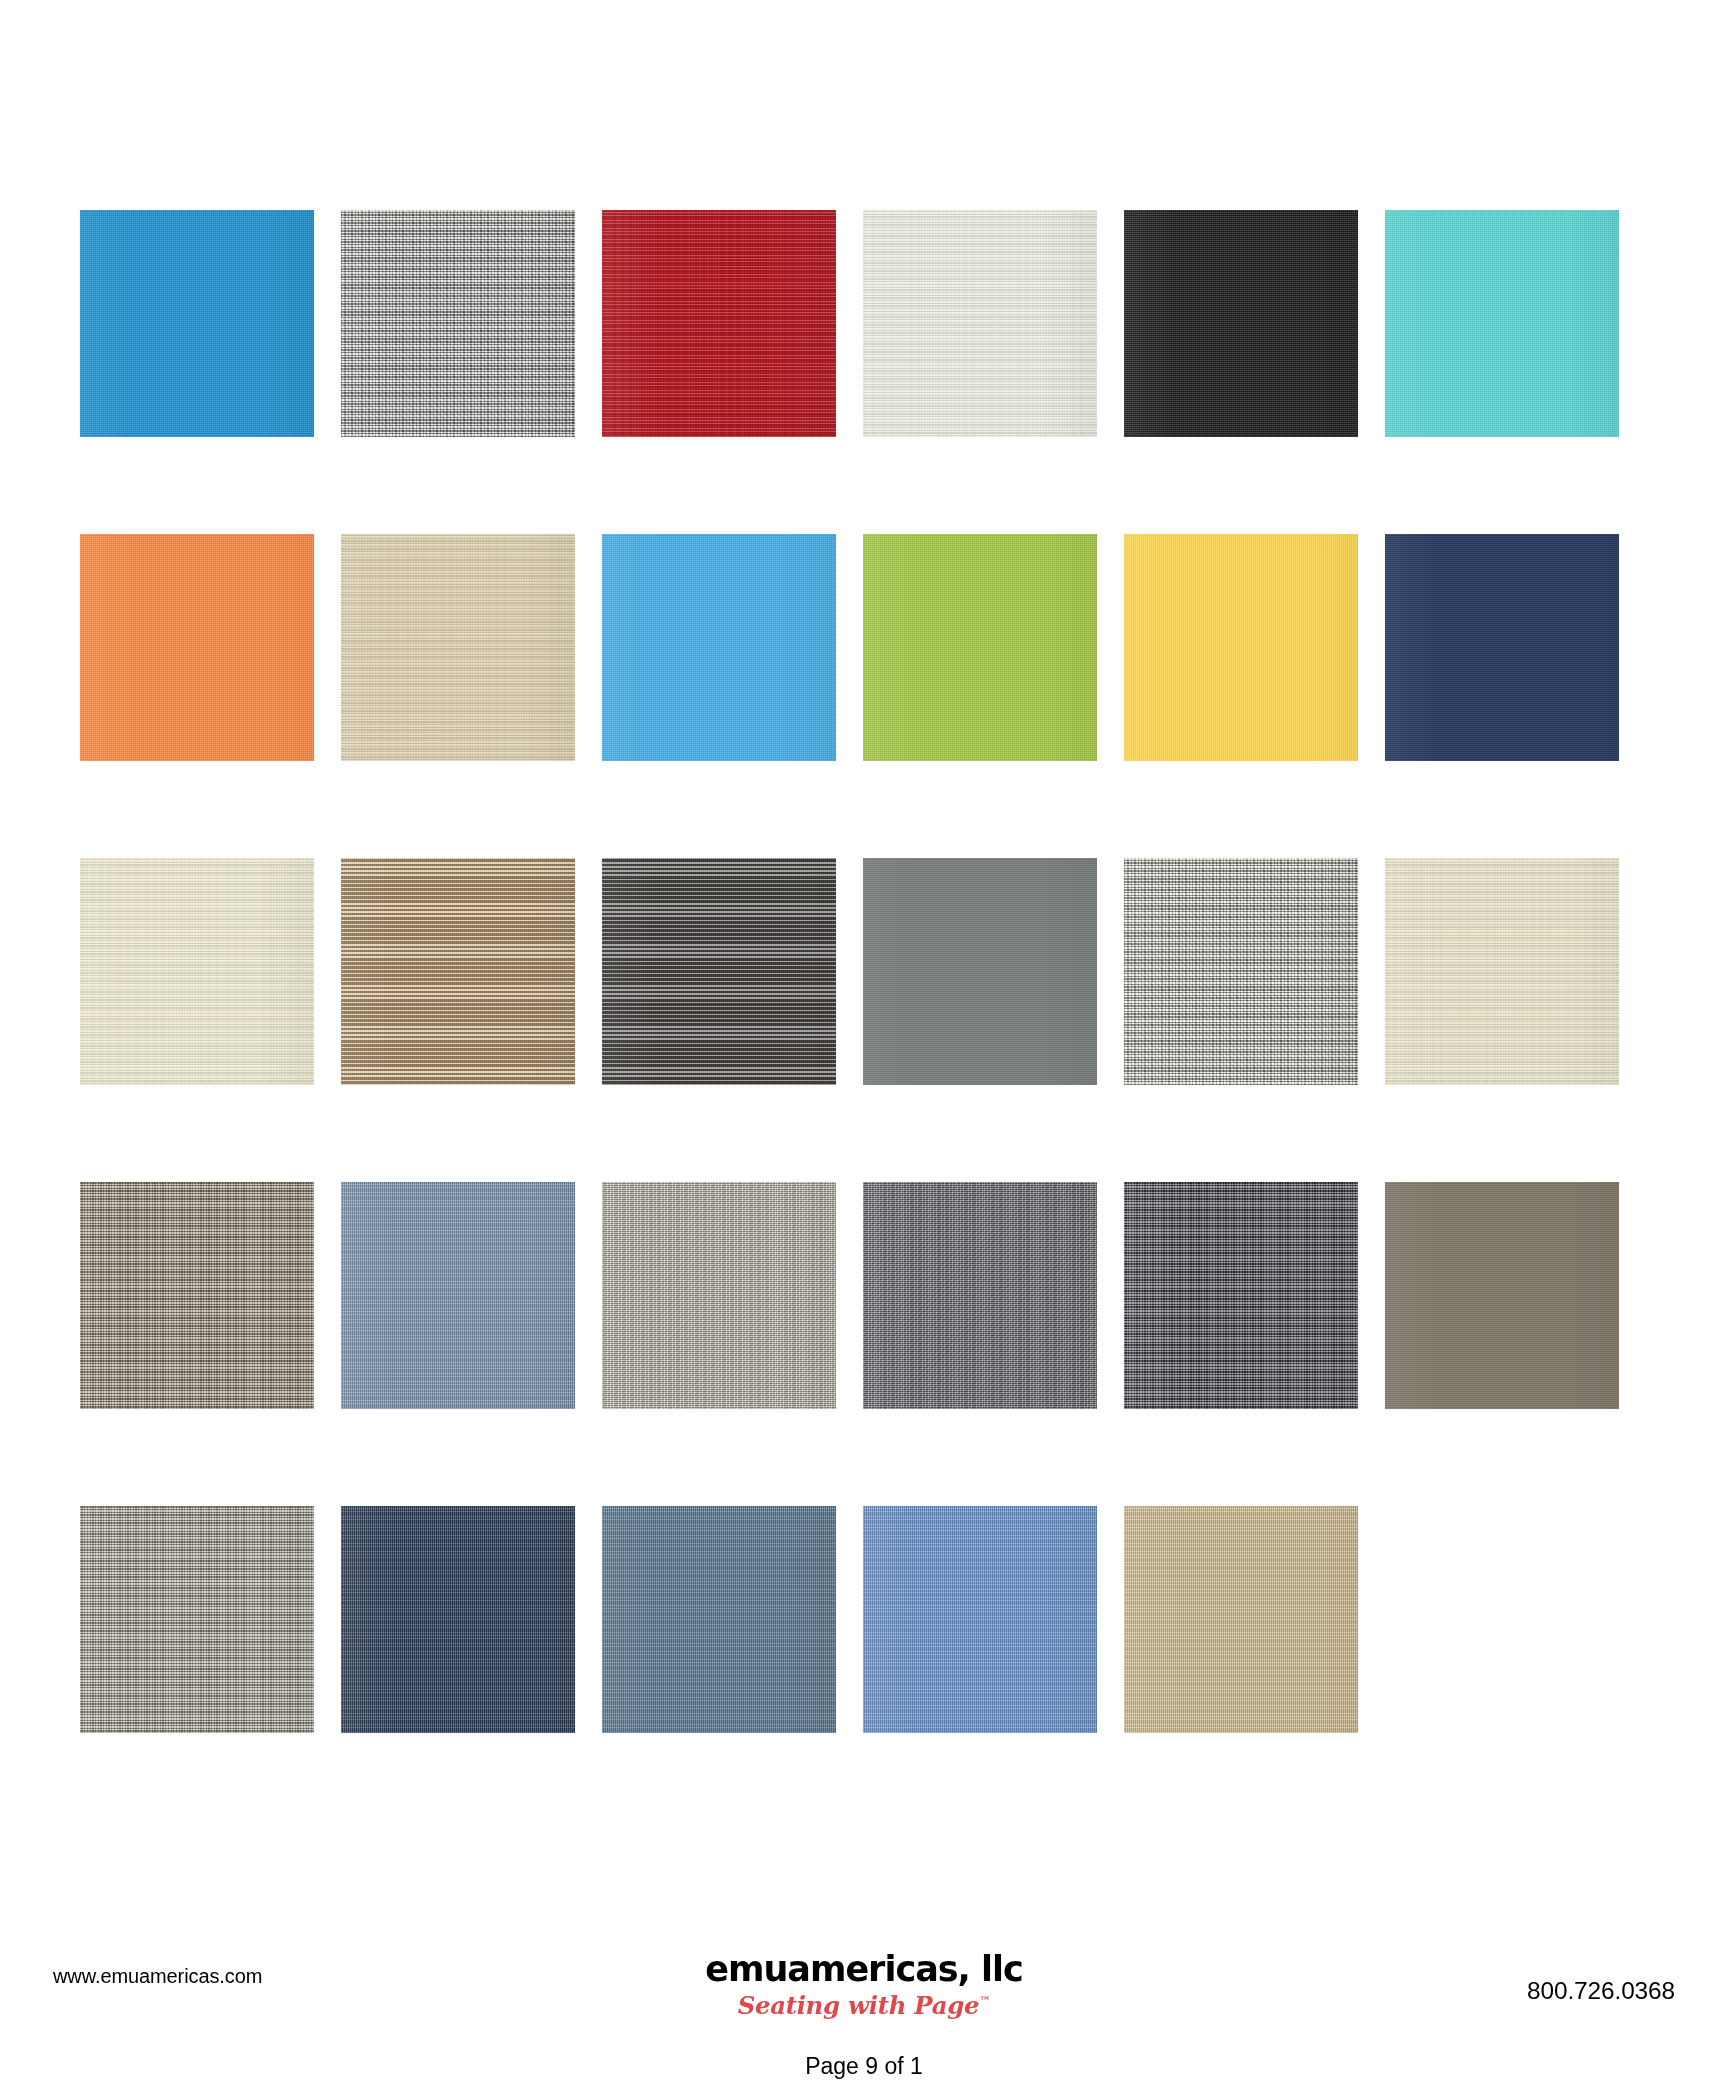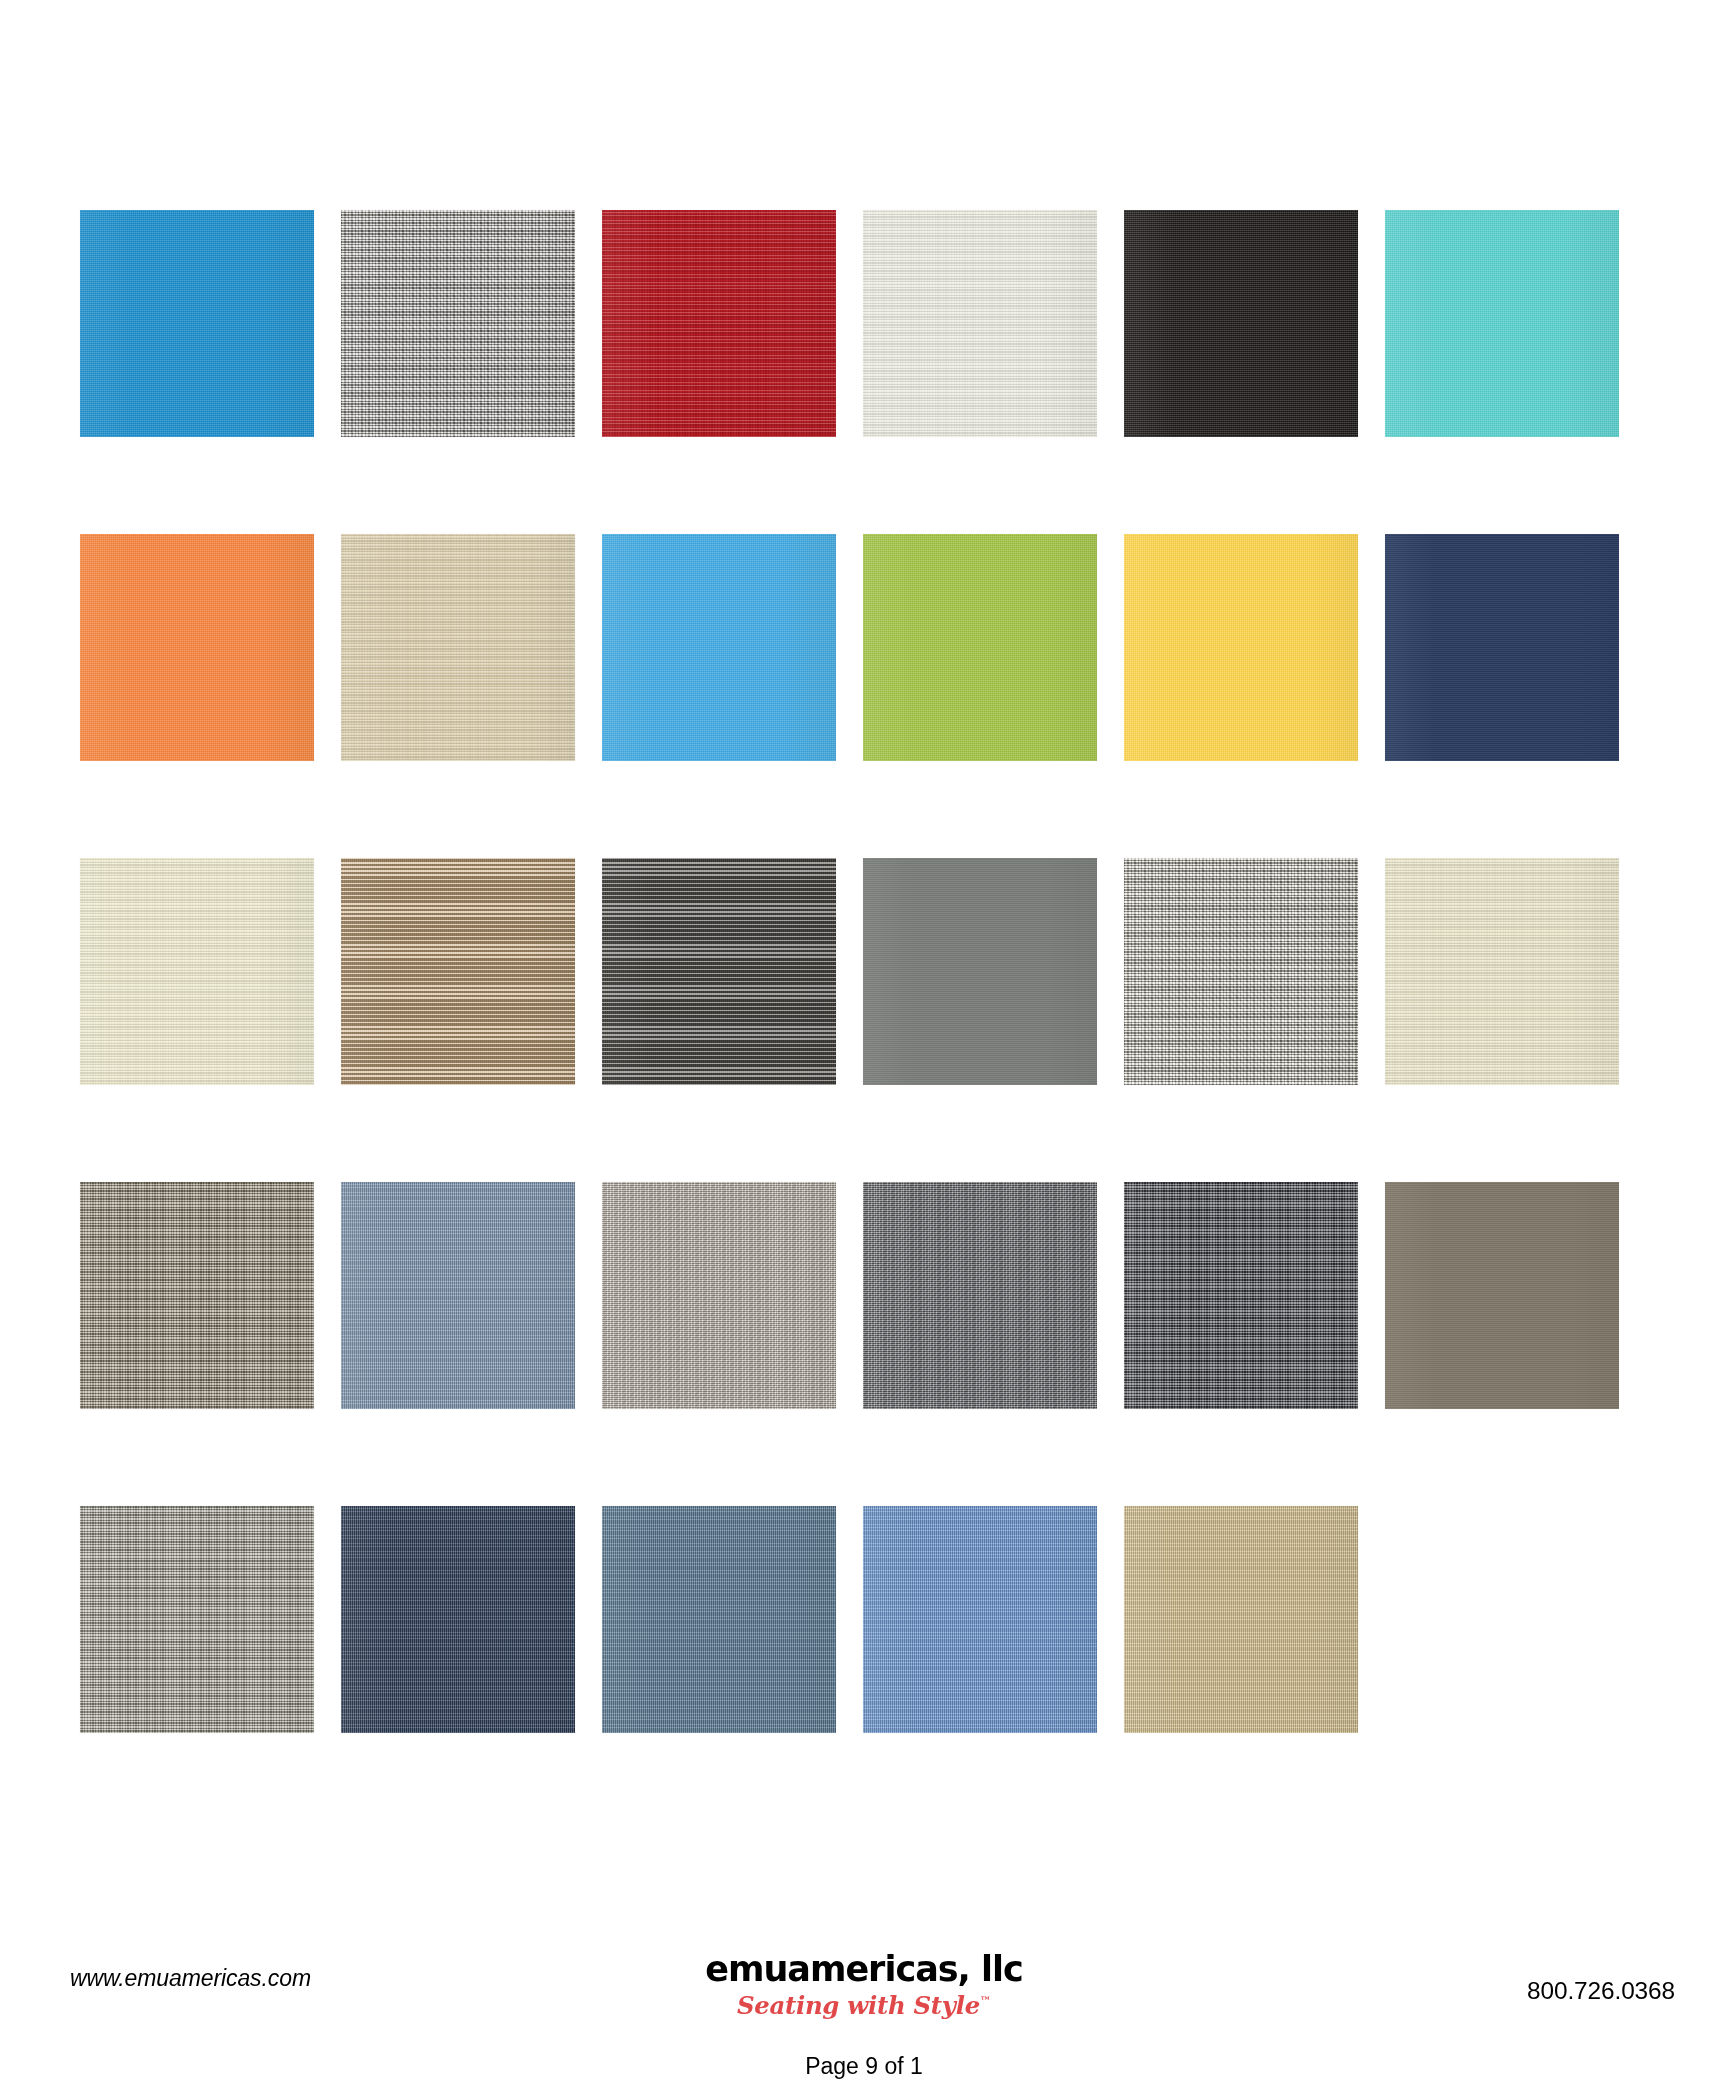--- a/index.html
+++ b/index.html
@@ -153,26 +153,25 @@
   
   .footer {
     position: absolute;
     left: 0;
     right: 0;
     top: 1951px;
     height: 146px;
   }
   .footer-website {
     position: absolute;
-    left: 70px;
+    left: 53px;
     top: 13.5px;
-    font-size: 23px;
+    font-size: 20px;
     letter-spacing: -0.1px;
     white-space: nowrap;
-    font-style: italic;
   }
   .footer-phone {
     position: absolute;
     right: 53px;
     top: 13.5px;
     font-size: 24.4px;
     letter-spacing: -0.1px;
     white-space: nowrap;
     margin-top: 12px;
   }
@@ -263,21 +262,21 @@
       </div>
     </div>
 
   <div class="footer">
 
     <div class="footer-website">www.emuamericas.com</div>
 
     <div class="footer-brand">
       <div class="brand-name">emuamericas, llc</div>
       <div class="brand-tagline">
-        <span>Seating with Style</span><span class="tm">™</span>
+        <span>Seating with Page</span><span class="tm">™</span>
       </div>
     </div>
 
     <div class="footer-phone">800.726.0368</div>
 
     <div class="footer-pagination">Page 9 of 1</div>
   </div>
 
 </div>
 

